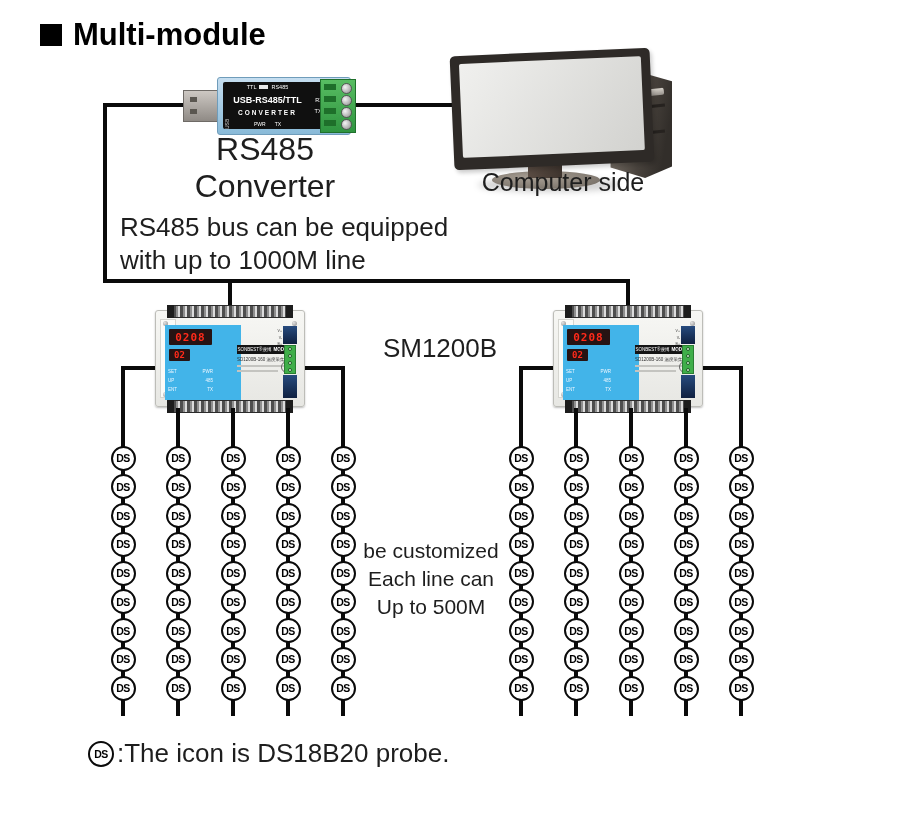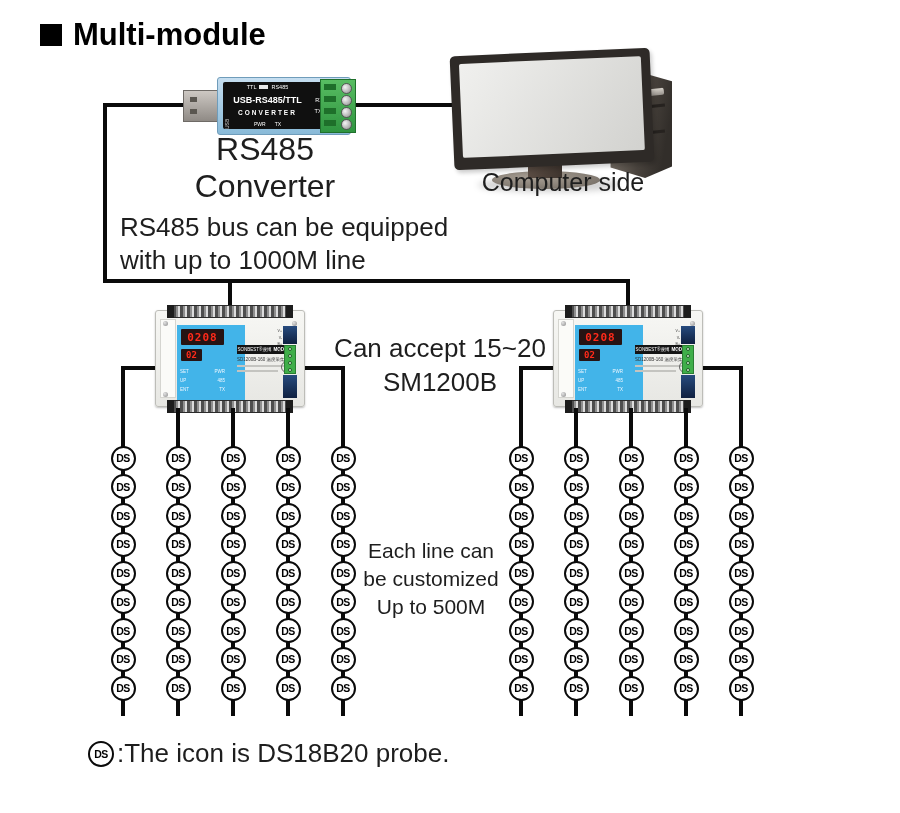--- a/index.html
+++ b/index.html
@@ -81,21 +81,21 @@
   .mod-term{position:absolute;left:13px;width:124px;height:13px;box-sizing:border-box;
             background:repeating-linear-gradient(90deg,#8f8f8f 0 2px,#dcdcdc 2px 4px,#4e4e4e 4px 7px);
             border:1px solid #2b2b2b;}
   .mod-term::before,.mod-term::after{content:"";position:absolute;top:-1px;width:7px;height:13px;background:#1d1d1d;}
   .mod-term::before{left:-2px}.mod-term::after{right:-2px}
   .mod-term.top{top:0}.mod-term.bottom{top:95px}
   .mod-strip{position:absolute;left:5px;top:14px;width:16px;height:79px;
              background:#fbfbf8;border:1px solid #d5d5d0;box-sizing:border-box;}
   .mscrew{position:absolute;width:5px;height:5px;border-radius:50%;
           background:radial-gradient(circle at 35% 35%,#e3e3e3,#8a8a8a);}
-  .mod-blue{position:absolute;left:22px;top:20px;width:68px;height:75px;background:#42b4e9;}
+  .mod-blue{position:absolute;left:10px;top:20px;width:68px;height:75px;background:#42b4e9;padding-left:8px;}
   .disp{position:absolute;background:#261313;border-radius:1px;color:#ff2a1a;
         font-family:"DejaVu Sans Mono",monospace;font-weight:bold;
         display:flex;align-items:center;justify-content:center;}
   .disp1{left:4px;top:4px;width:43px;height:16px;font-size:11px;letter-spacing:1px;}
   .disp2{left:4px;top:24px;width:21px;height:12px;font-size:9px;}
   .keys{position:absolute;left:3px;top:42px;width:45px;font-size:4.5px;color:#eef7ff;}
   .krow{display:flex;justify-content:space-between;line-height:9px;}
   .mod-label{position:absolute;left:82px;top:40px;width:57px;height:40px;}
   .brandbar{height:9px;background:#141414;color:#fff;font-size:4.5px;display:flex;
             align-items:center;justify-content:center;gap:2px;white-space:nowrap;overflow:hidden;}
@@ -204,27 +204,26 @@
     </div>
   </div>
   <div class="note" id="computer-label">Computer side</div>
 
   <div class="note" id="bus-note">
     <div>RS485 bus can be equipped</div>
     <div>with up to 1000M line</div>
   </div>
 
   <div class="note" id="capacity-note">
-    <div>Can accept 15~20</div>
     <div>SM1200B</div>
   </div>
 
   <div class="note" id="line-note">
+    <div>be customized</div>
     <div>Each line can</div>
-    <div>be customized</div>
     <div>Up to 500M</div>
   </div>
 
   <div class="module m1">
     <div class="mod-body"></div>
     <div class="mod-term top"></div>
     <div class="mod-strip"></div>
     <div class="mscrew" style="left:8px;top:16px"></div>
     <div class="mscrew" style="left:137px;top:16px"></div>
     <div class="mscrew" style="left:8px;top:87px"></div>

